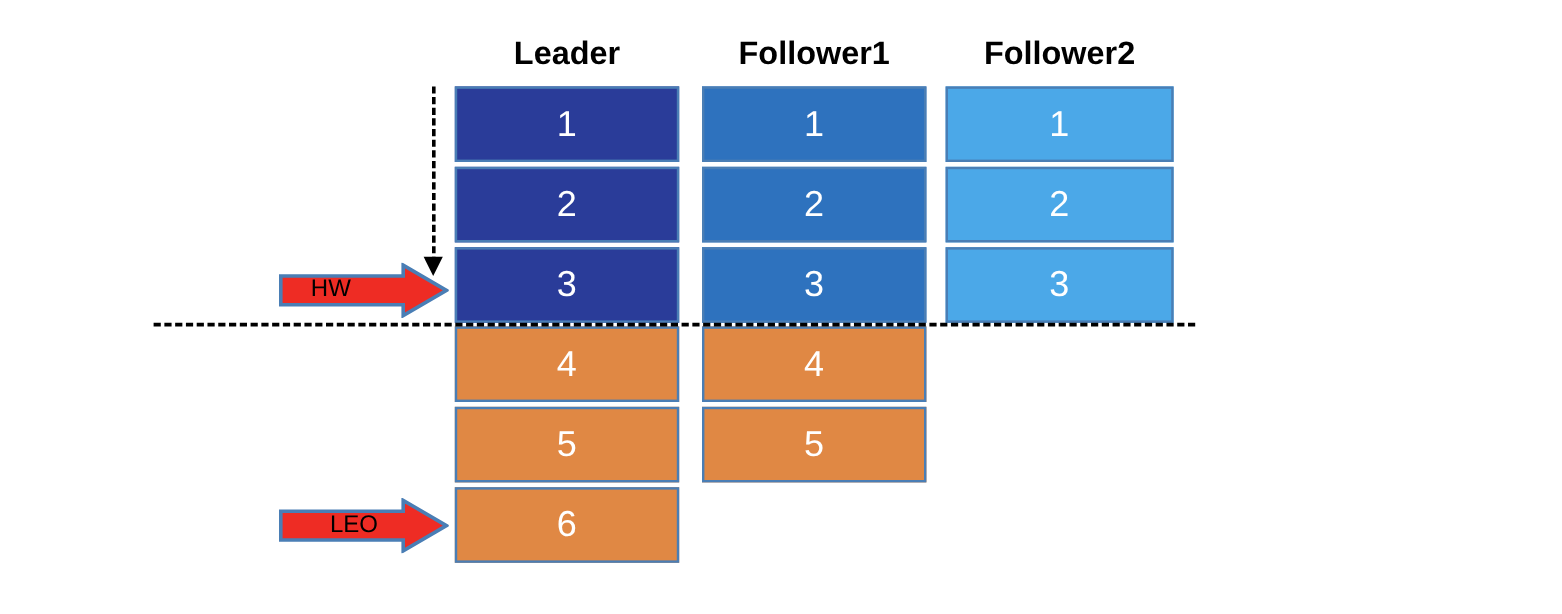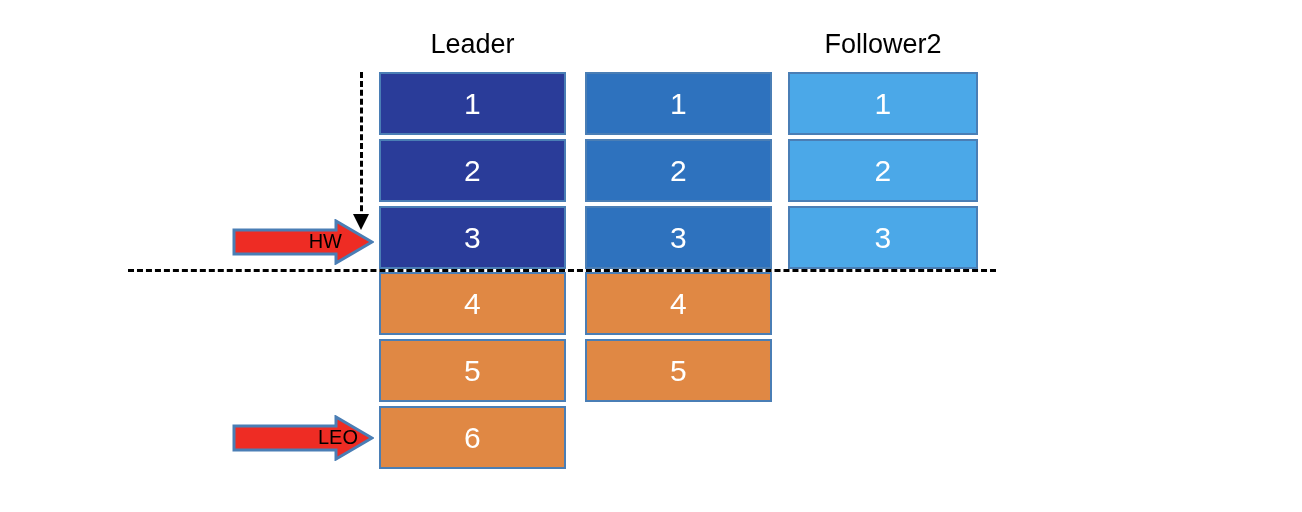--- a/index.html
+++ b/index.html
@@ -17,20 +17,21 @@
     background: #ffffff;
     overflow: hidden;
   }
   .col-header {
     position: absolute;
     text-align: center;
     font-size: 27px;
     color: #000000;
     line-height: 32px;
     white-space: nowrap;
+    font-weight: bold;
   }
   .col {
     position: absolute;
   }
   .entry {
     position: absolute;
     box-sizing: border-box;
     border: 2px solid #4A7EB5;
     color: #ffffff;
     font-size: 30px;
@@ -61,29 +62,31 @@
   .marker-arrow {
     position: absolute;
     display: block;
   }
   .marker-label {
     position: absolute;
     font-size: 20px;
     color: #000000;
     line-height: 1;
     white-space: nowrap;
-    text-align: right;
+    text-align: left;
+    margin-left: 27px;
   }
 </style>
 </head>
 <body>
 
 <div id="canvas">
 
   <div class="col-header" style="left:379px; top:28px; width:187px;">Leader</div>
+  <div class="col-header" style="left:585px; top:28px; width:187px;">Follower1</div>
   <div class="col-header" style="left:788px; top:28px; width:190px;">Follower2</div>
 
   <div class="col" style="left:379px; top:72px; width:187px; height:402px;">
     <div class="entry" style="left:0px; top:0px; width:187px; height:63px; background:#2A3C99;">1</div>
     <div class="entry" style="left:0px; top:67px; width:187px; height:63px; background:#2A3C99;">2</div>
     <div class="entry" style="left:0px; top:134px; width:187px; height:63px; background:#2A3C99;">3</div>
     <div class="entry" style="left:0px; top:200px; width:187px; height:63px; background:#E08844;">4</div>
     <div class="entry" style="left:0px; top:267px; width:187px; height:63px; background:#E08844;">5</div>
     <div class="entry" style="left:0px; top:334px; width:187px; height:63px; background:#E08844;">6</div>
   </div>

